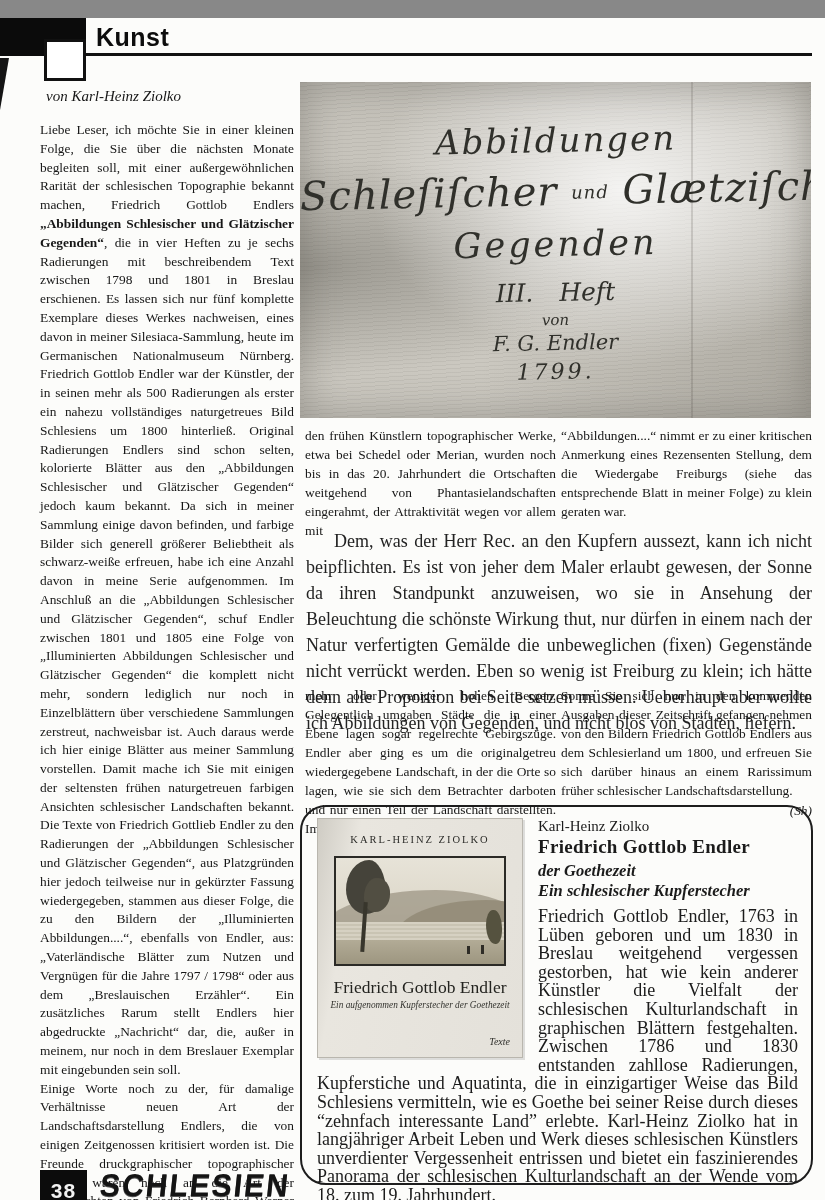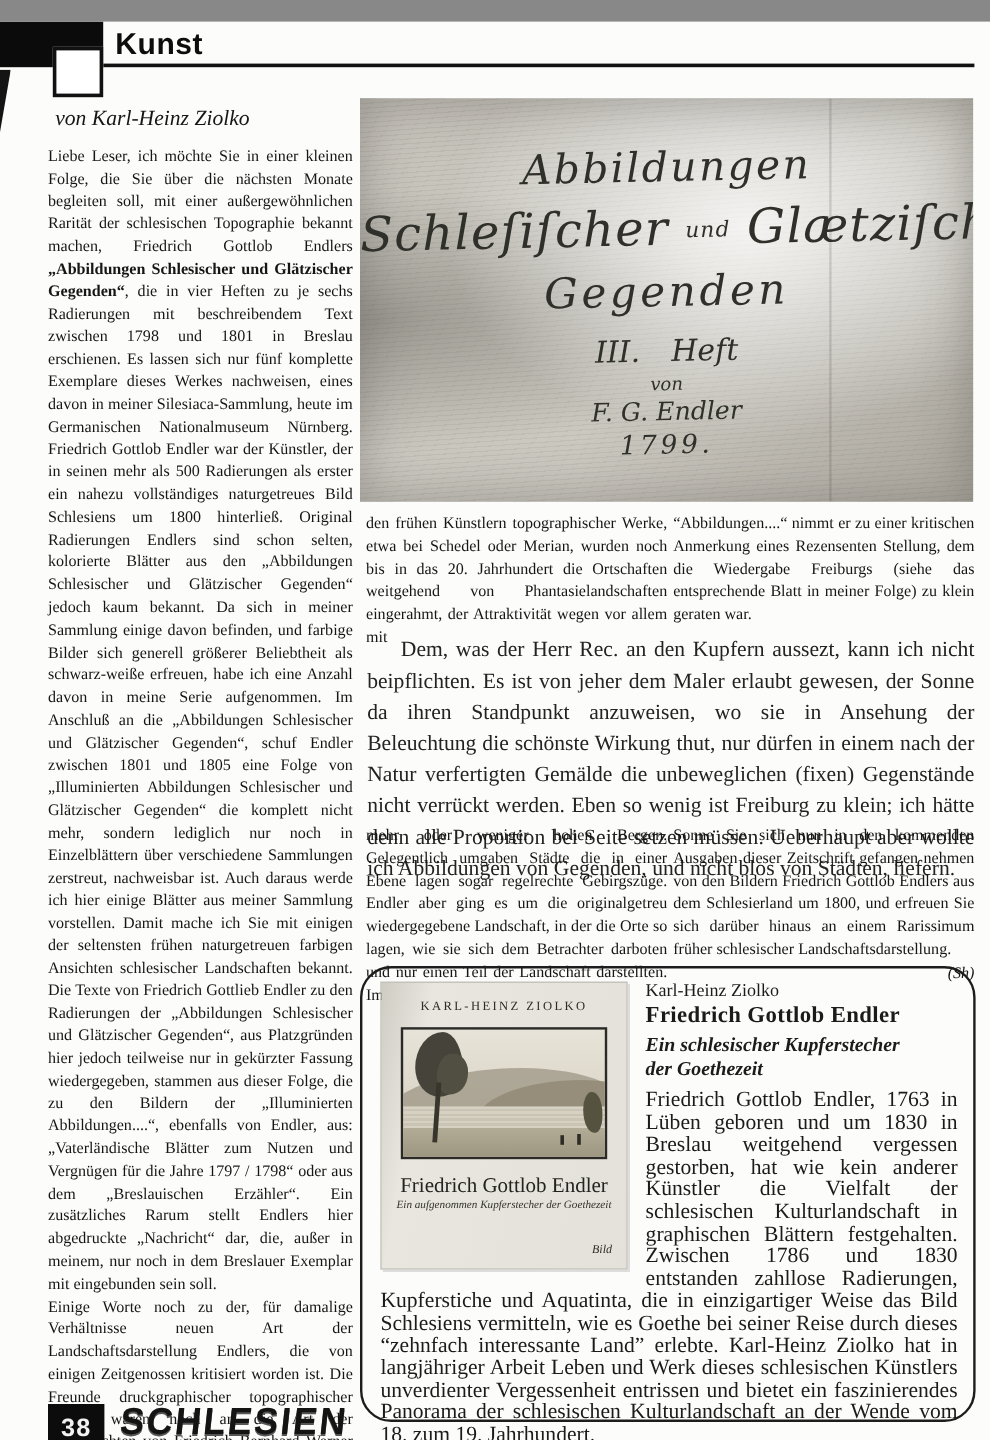--- a/index.html
+++ b/index.html
@@ -12,21 +12,21 @@
   .hdr-black{position:absolute;left:0;top:0;width:86px;height:38px;background:#0b0b0b;}
   .hdr-square{position:absolute;left:44px;top:21px;width:36px;height:36px;background:#fff;border:3px solid #111;z-index:3;}
   .hdr-rule{position:absolute;left:86px;top:35px;width:726px;height:3px;background:#111;}
   .hdr-title{
     position:absolute;left:96px;top:5px;
     font-family:"Liberation Sans",sans-serif;font-weight:bold;font-size:25px;letter-spacing:.5px;color:#0d0d0d;
   }
   .scan-artifact{position:absolute;left:0;top:40px;width:9px;height:52px;background:#141414;
     clip-path:polygon(0 0,100% 0,0 100%);}
   
-  .byline{position:absolute;left:46px;top:70px;font-style:italic;font-size:18px;color:#161616;}
+  .byline{position:absolute;left:46px;top:70px;font-style:italic;font-size:15px;color:#161616;}
   .col-left{
     position:absolute;left:40px;top:103px;width:254px;
     font-size:13.4px;line-height:18.8px;text-align:justify;hyphens:auto;color:#161616;
   }
   .col-left p{margin:0;}
   .col-left .b{font-weight:bold;}
   
   .titlepage{
     position:absolute;left:300px;top:64px;width:511px;height:336px;overflow:hidden;
     background:
@@ -171,27 +171,27 @@
         <div class="field"></div>
         <div class="tree-canopy"></div>
         <div class="tree-canopy2"></div>
         <div class="tree-trunk"></div>
         <div class="bush-right"></div>
         <div class="fig1"></div>
         <div class="fig2"></div>
       </div>
       <div class="cover-title">Friedrich Gottlob Endler</div>
       <div class="cover-sub">Ein aufgenommen Kupferstecher der Goethezeit</div>
-      <div class="cover-pub">Bild</div>
+      <div class="cover-pub">Texte</div>
     </div>
     <p class="ad-author">Karl-Heinz Ziolko</p>
     <p class="ad-title">Friedrich Gottlob Endler</p>
     <p class="ad-sub">
+      <span>der Goethezeit</span>
       <span>Ein schlesischer Kupferstecher</span>
-      <span>der Goethezeit</span>
     </p>
     <p class="ad-body">Friedrich Gottlob Endler, 1763 in Lüben geboren und um 1830 in Breslau weitgehend vergessen gestorben, hat wie kein anderer Künstler die Vielfalt der schlesischen Kulturlandschaft in graphischen Blättern festgehalten. Zwischen 1786 und 1830 entstanden zahllose Radierungen, Kupferstiche und Aquatinta, die in einzigartiger Weise das Bild Schlesiens vermitteln, wie es Goethe bei seiner Reise durch dieses “zehnfach interessante Land” erlebte. Karl-Heinz Ziolko hat in langjähriger Arbeit Leben und Werk dieses schlesischen Künstlers unverdienter Vergessenheit entrissen und bietet ein faszinierendes Panorama der schlesischen Kulturlandschaft an der Wende vom 18. zum 19. Jahrhundert.</p>
     <p class="ad-specs">119 Seiten, zahlreiche Abbildungen s/w, 25,9 x 20,4 cm</p>
     <p class="ad-order">Dieses Buch ist für 9,90 Euro erhältlich bei: Schlesische Schatztruhe, Brüderstr. 13, 02826 Görlitz, Telefon (03581) 40 20 21, Fax 40 22 31, www.schlesien-heute.de</p>
   </div>
 
   <div class="pagenum">38</div>
   <div class="logo">
     <span class="logo-text">SCHLESIEN</span>
     <span class="logo-reflection"><span class="logo-text">SCHLESIEN</span></span>

